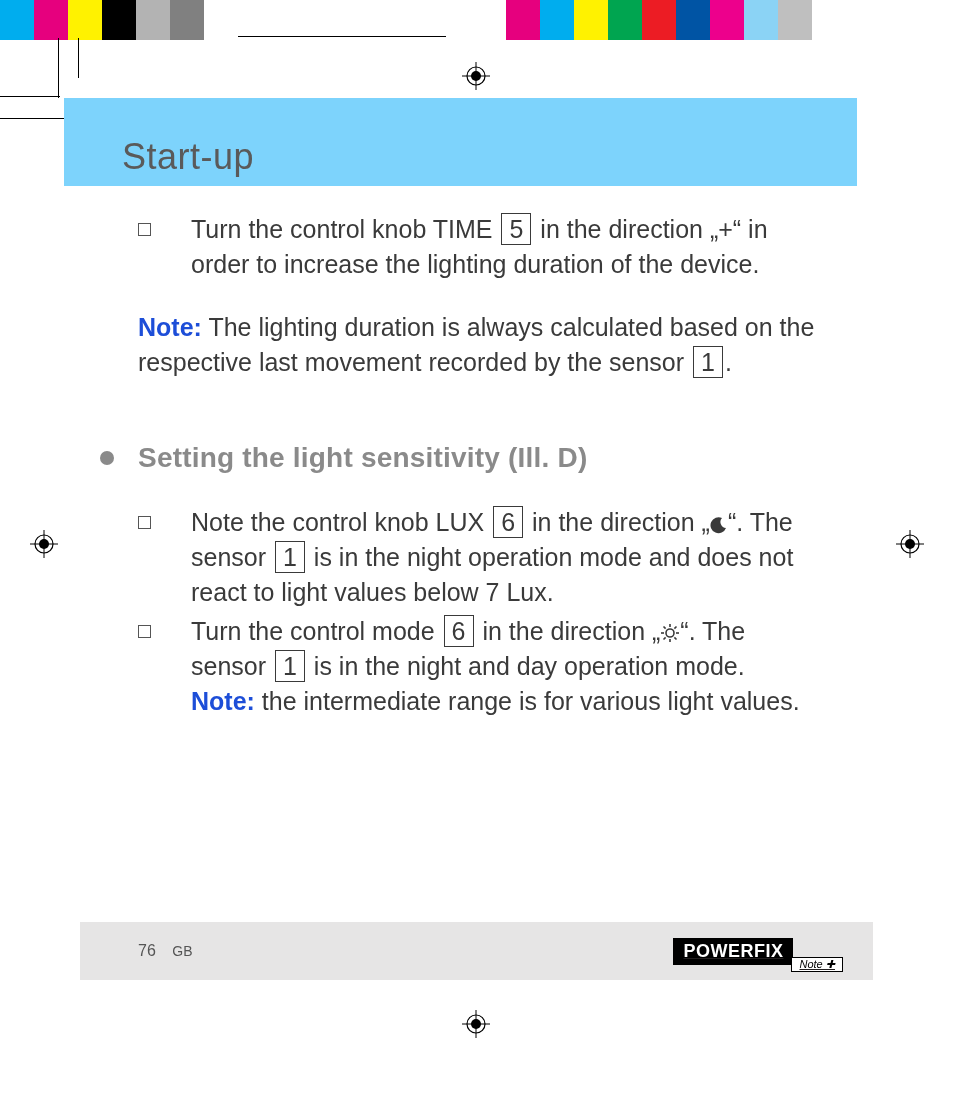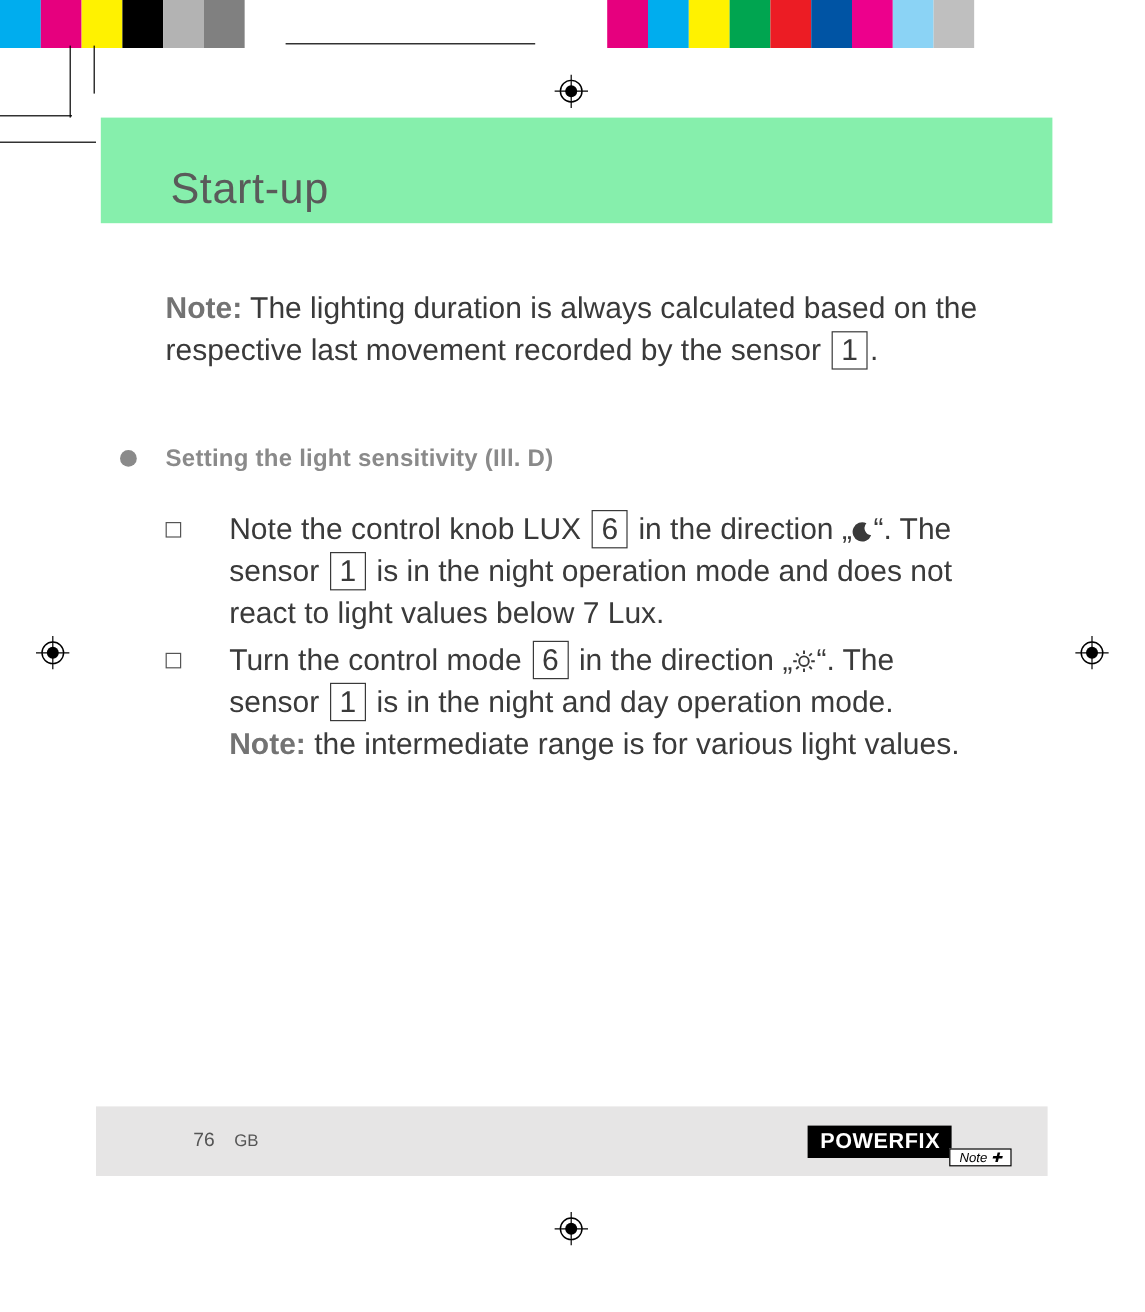--- a/index.html
+++ b/index.html
@@ -41,25 +41,25 @@
   }
   .crop-v {
     position: absolute;
     width: 1px;
     background: #000;
   }
 
   
   .header-band {
     position: absolute;
-    left: 84px;
+    left: 64px;
     top: 98px;
     width: 793px;
     height: 88px;
-    background: #86efac;
+    background: #7dd3fc;
     display: flex;
     align-items: flex-end;
     padding-left: 58px;
     padding-bottom: 8px;
     box-sizing: border-box;
   }
   .header-title {
     font-size: 36px;
     font-weight: 300;
     color: #5a5a5a;
@@ -101,40 +101,40 @@
     margin: 0 2px;
     line-height: 1.2;
     vertical-align: baseline;
   }
 
   .note-block {
     margin-top: 28px;
   }
   .note-label {
     font-weight: 700;
-    color: #737373;
+    color: #1d4ed8;
   }
 
   .section-heading-row {
     display:flex;
     align-items:center;
     margin-top: 58px;
     margin-bottom: 28px;
     margin-left: -38px;
   }
   .heading-dot {
     width: 14px;
     height: 14px;
     border-radius: 50%;
     background: #8a8a8a;
     margin-right: 24px;
     flex-shrink:0;
   }
   .section-heading {
-    font-size: 20px;
+    font-size: 28px;
     font-weight: 700;
     color: #8a8a8a;
     letter-spacing: 0.2px;
   }
 
   
   .footer-band {
     position: absolute;
     left: 80px;
     top: 922px;
@@ -143,31 +143,31 @@
     background: #e6e5e5;
     display:flex;
     align-items:center;
     justify-content: space-between;
     padding: 0 30px 0 58px;
     box-sizing:border-box;
   }
   .page-no {
     font-size: 16px;
     color: #555;
-    margin-left: 23px;
   }
   .page-region {
     font-size: 14px;
     color: #555;
     margin-left: 12px;
   }
 
   .brand {
     display:flex;
     align-items:center;
+    text-decoration:underline;
   }
   .brand-box {
     background:#000;
     color:#fff;
     font-weight:700;
     font-size:18px;
     padding: 3px 10px 3px 10px;
     letter-spacing: 0.5px;
     font-family: Arial, sans-serif;
   }
@@ -254,20 +254,26 @@
       <line x1="0" y1="14" x2="28" y2="14" stroke="#000"></line>
     </svg>
 </div>
 
 <div class="header-band">
   <span class="header-title">Start-up</span>
 </div>
 
 <div class="content">
 
+  <div class="list-item">
+    <span class="list-bullet"></span>
+    <span class="list-text">
+      <span>Turn the control knob TIME </span><span class="boxed">5</span><span> in the direction „+“ in order to increase the lighting duration of the device.</span>
+    </span>
+  </div>
 
   <div class="note-block">
     <span class="note-label">Note:</span><span> The lighting duration is always calculated based on the respective last movement recorded by the sensor </span><span class="boxed">1</span><span>.</span>
   </div>
 
   <div class="section-heading-row">
     <span class="heading-dot"></span>
     <span class="section-heading">Setting the light sensitivity (Ill. D)</span>
   </div>
 

